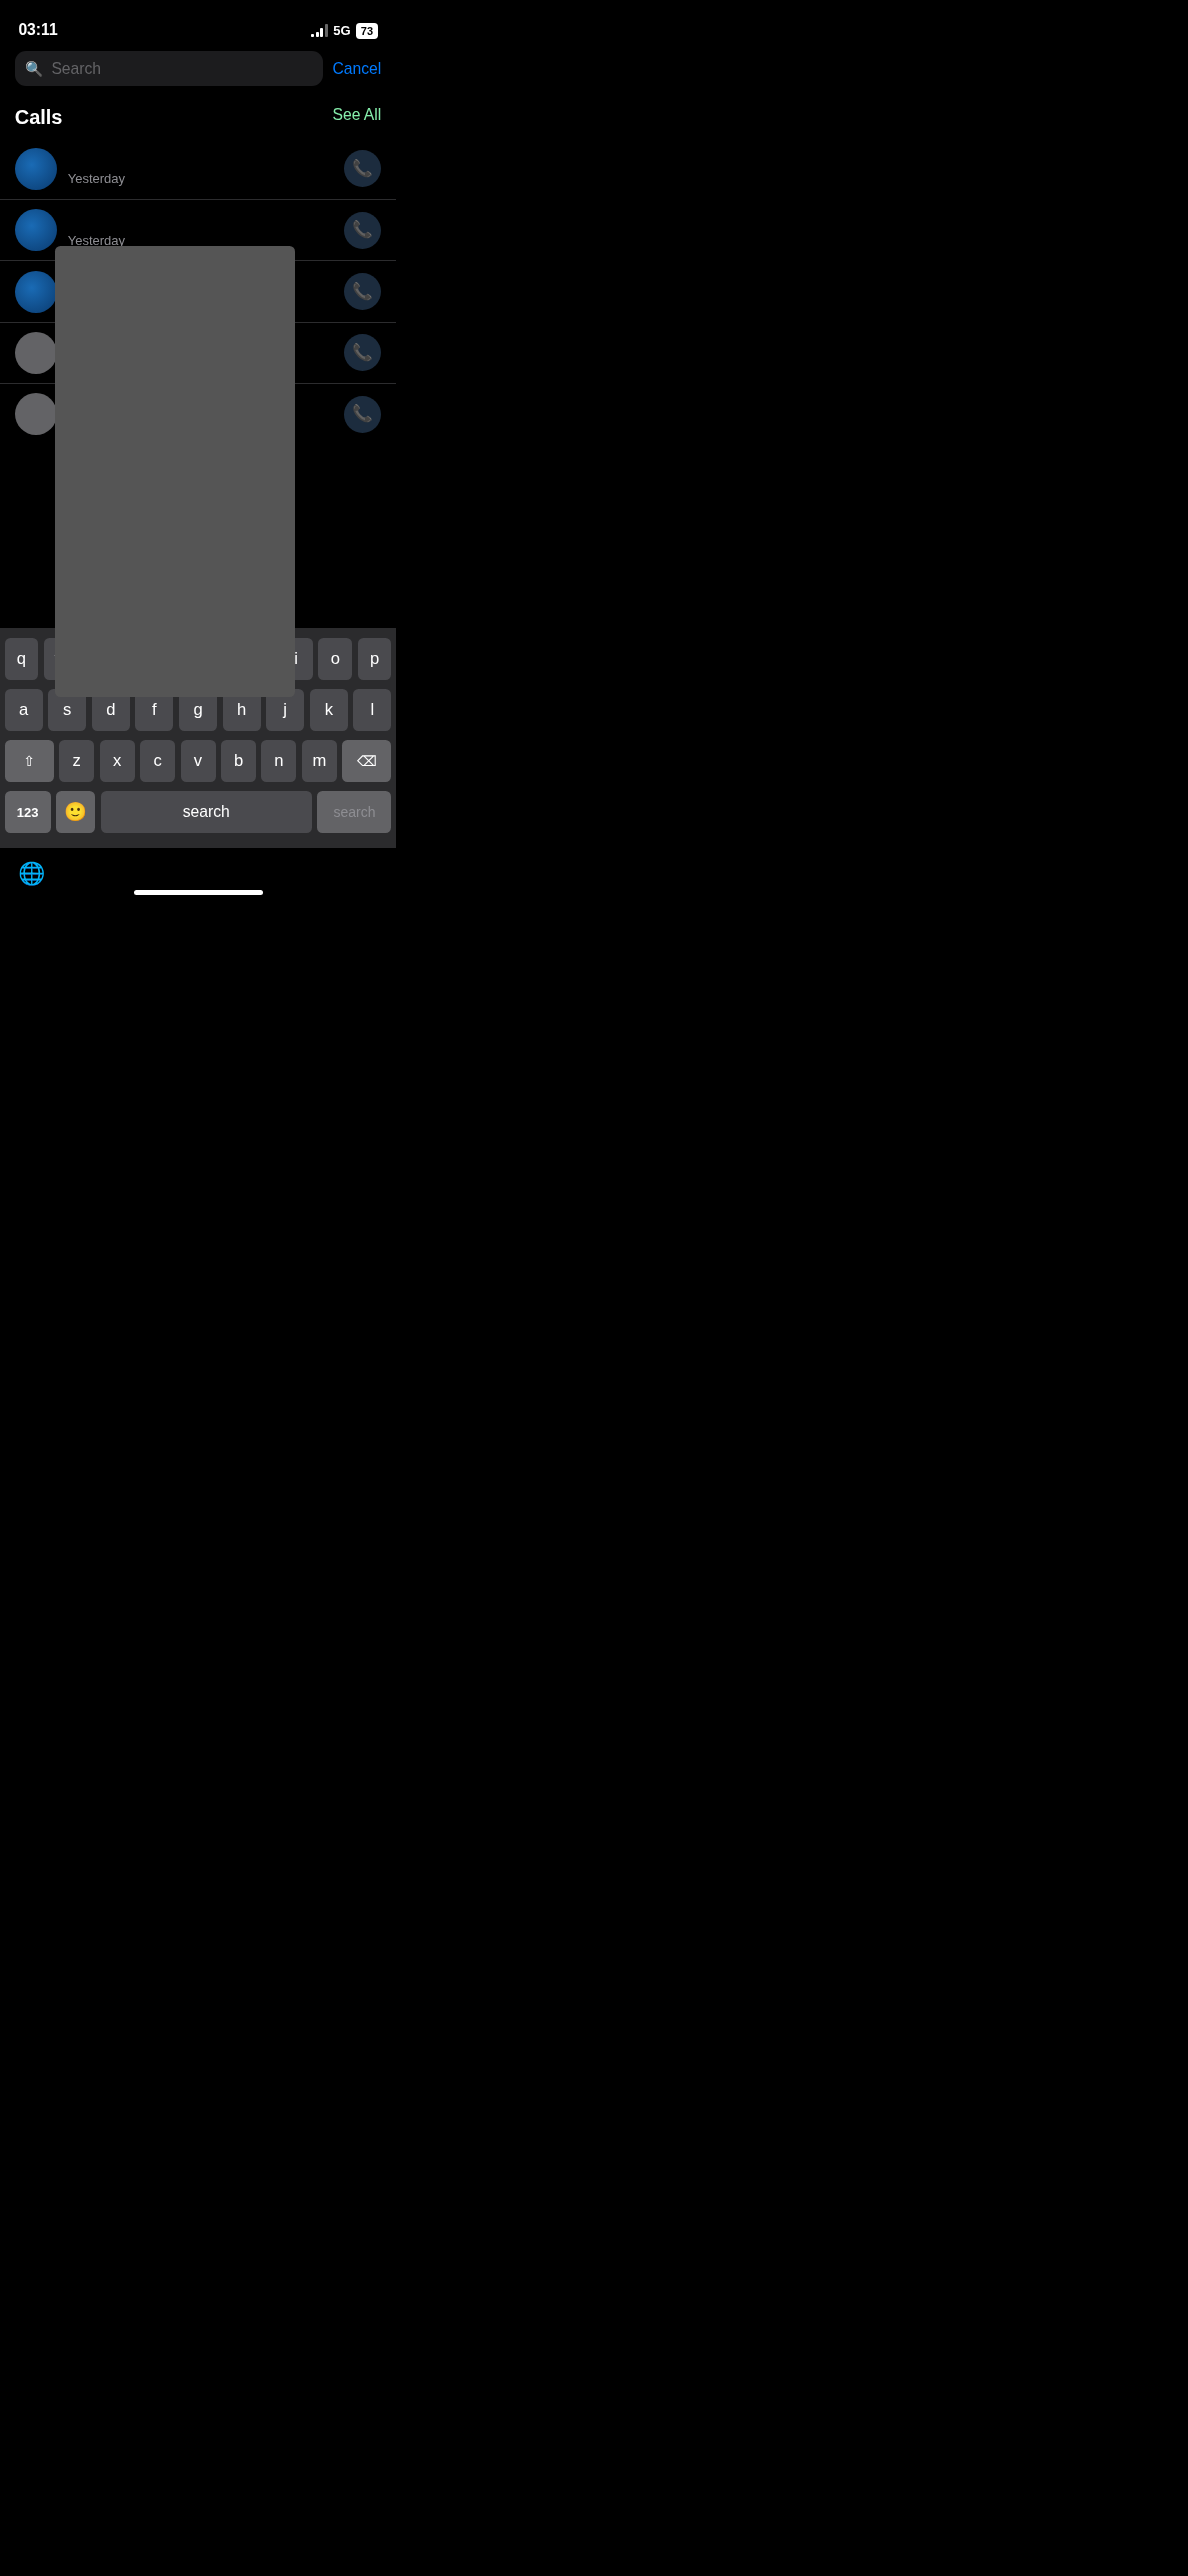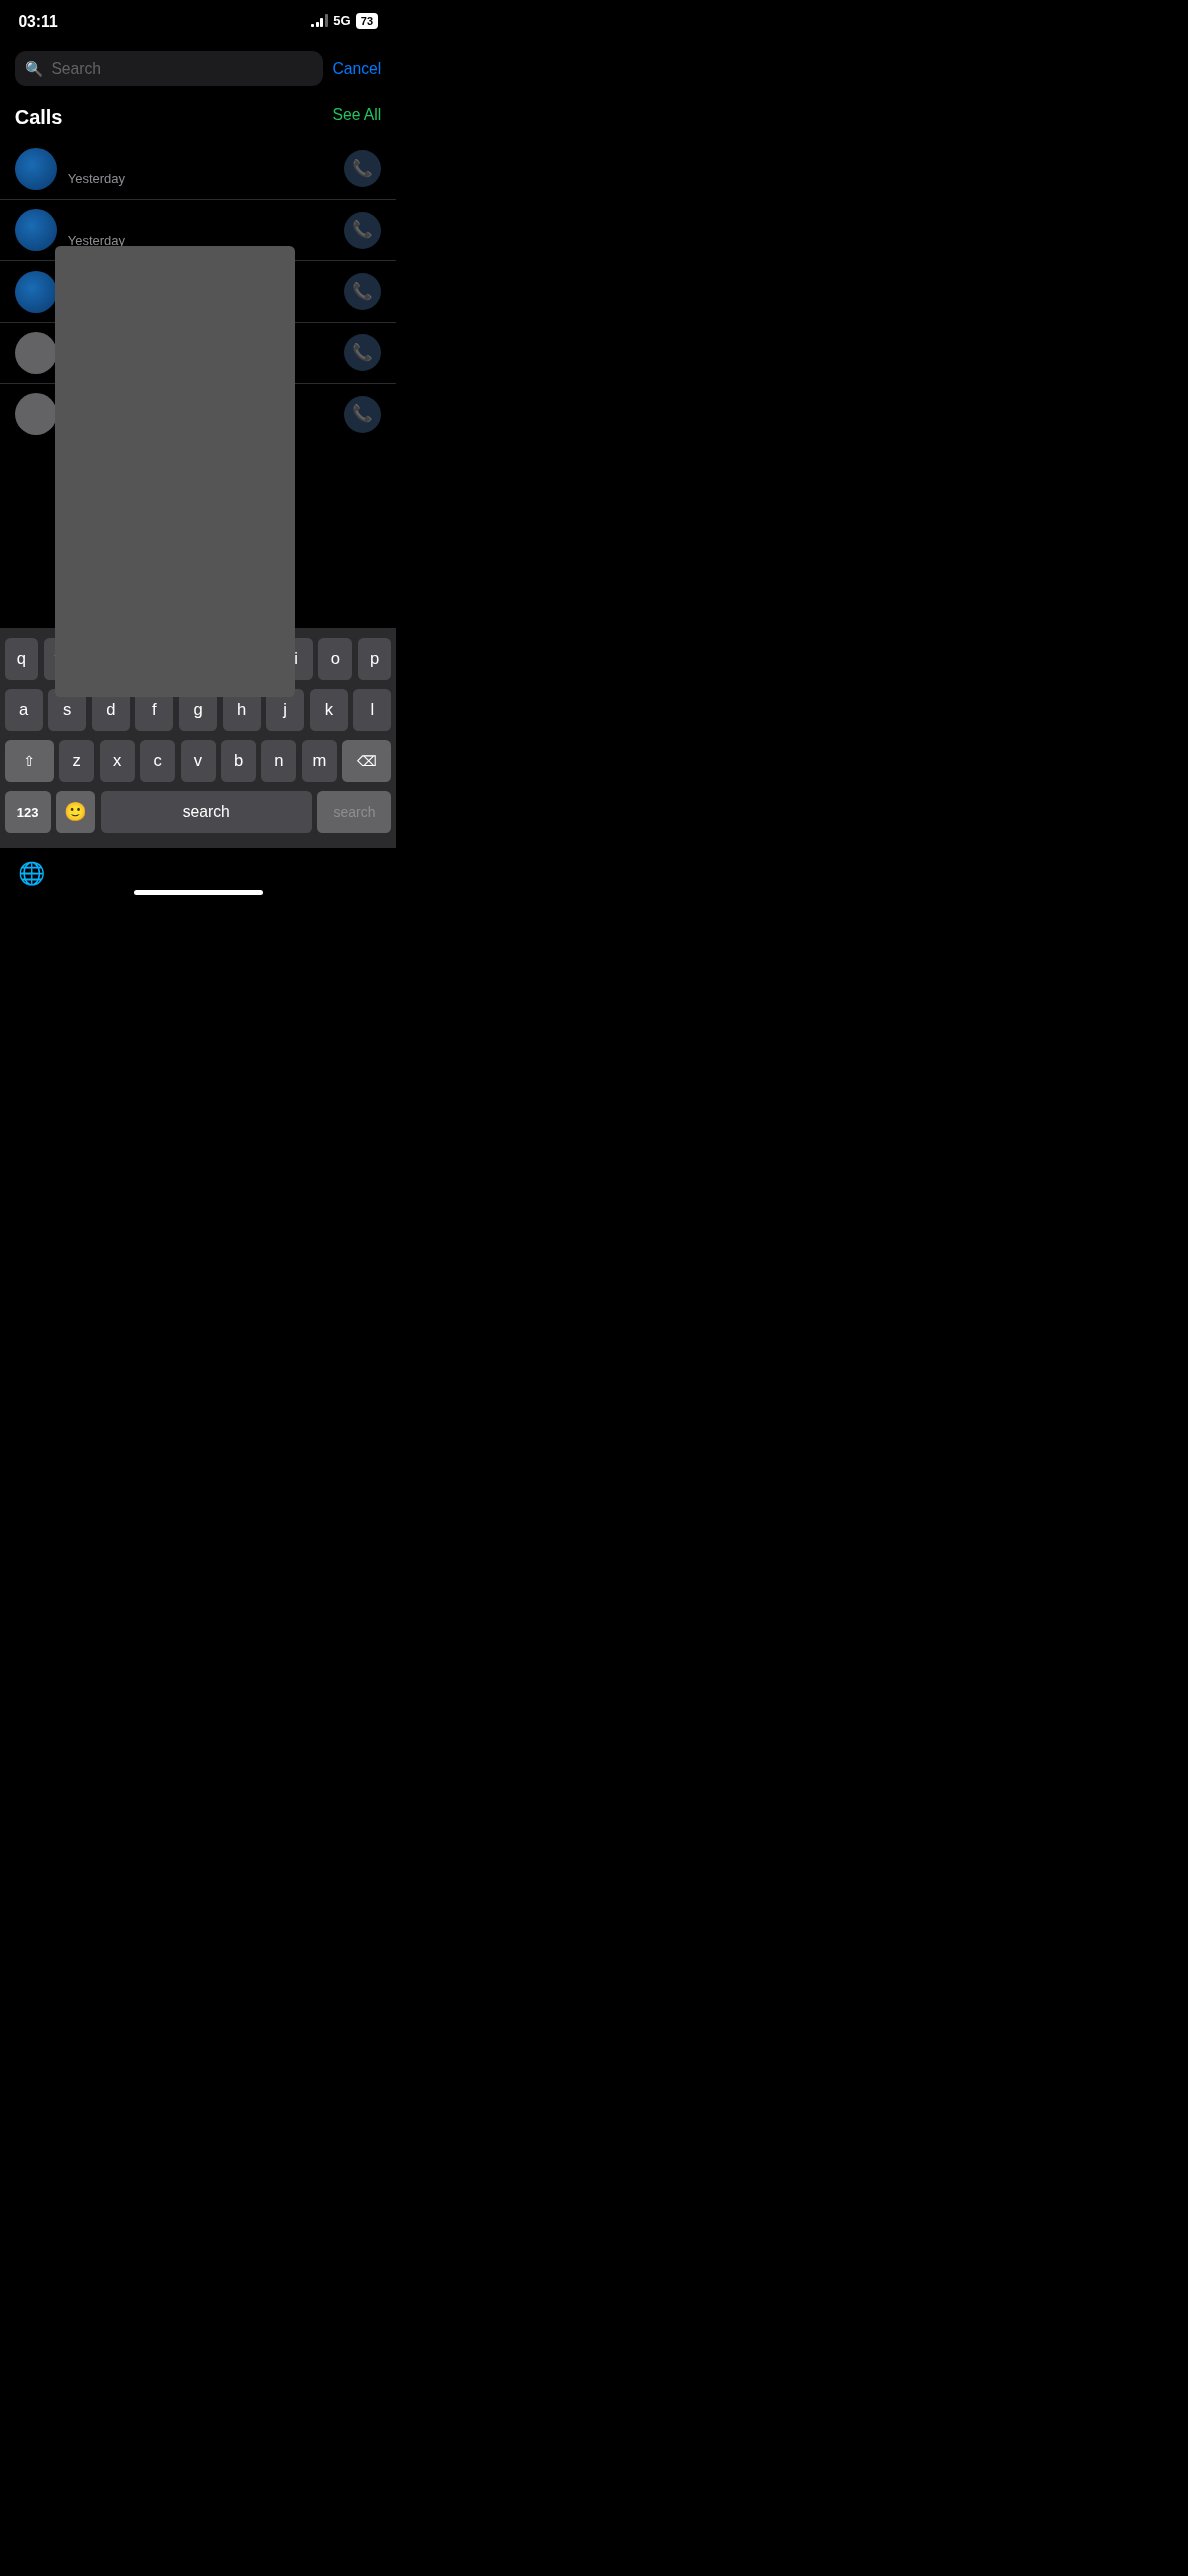--- a/index.html
+++ b/index.html
@@ -11,21 +11,21 @@
       background: #000;
       font-family: -apple-system, 'Helvetica Neue', sans-serif;
       color: #fff;
       overflow-x: hidden;
     }
 
     
     .status-bar {
       display: flex;
       justify-content: space-between;
-      align-items: flex-start;
+      align-items: flex-end;
       padding: 13px 18.4px 5.5px;
       height: 44px;
     }
     .status-time {
       font-size: 15.7px;
       font-weight: 600;
       color: #fff;
     }
     .status-right {
       display: flex;
@@ -113,21 +113,21 @@
       justify-content: space-between;
       align-items: flex-start;
       padding: 13px 14.7px 9.2px;
     }
     .section-title {
       font-size: 20px;
       font-weight: 700;
       color: #fff;
     }
     .see-all-btn {
-      color: #22c55e;
+      color: #86efac;
       font-size: 15.7px;
       background: none;
       border: none;
       cursor: pointer;
     }
 
     
     .call-list {
       padding: 0 0 0 0;
     }

